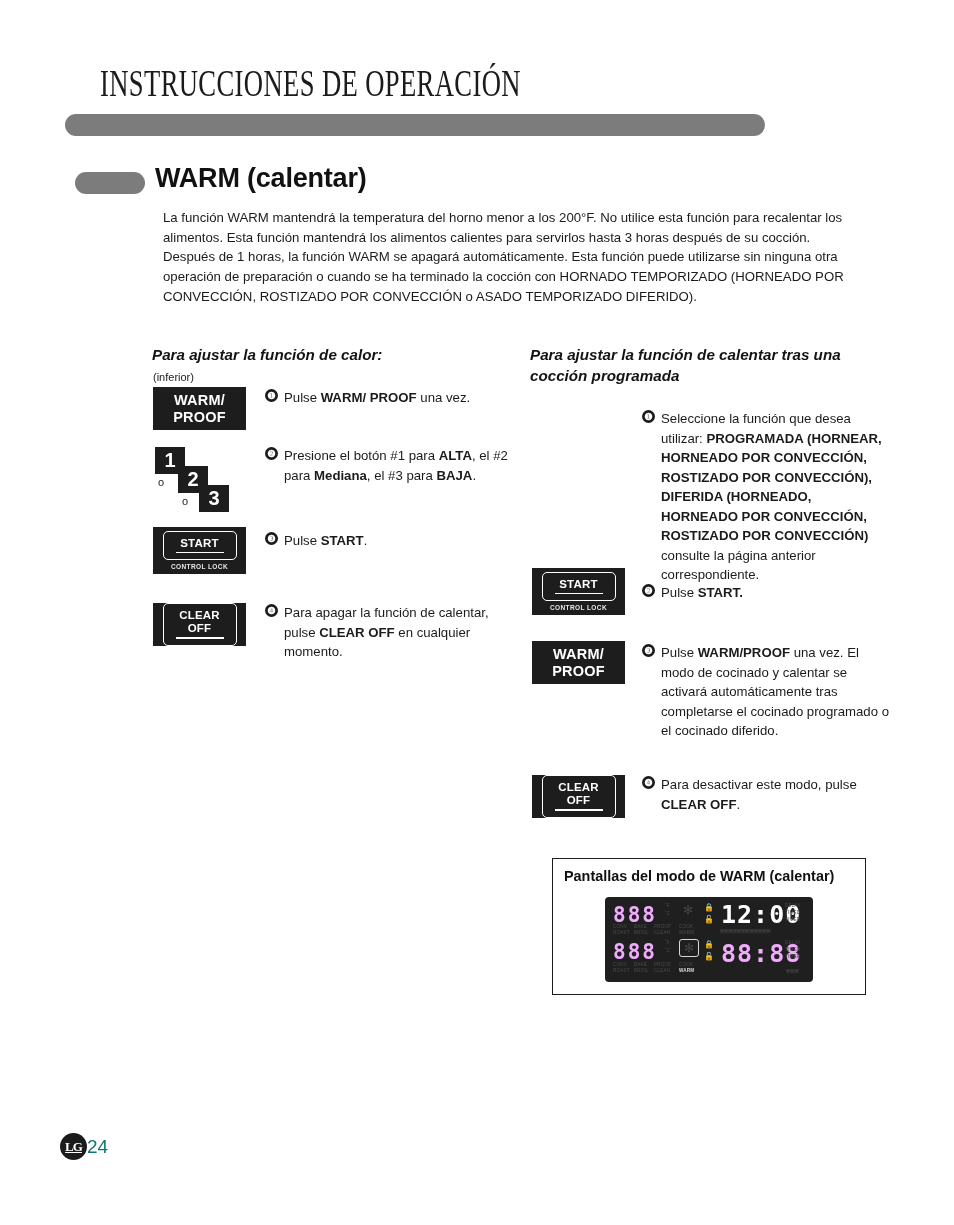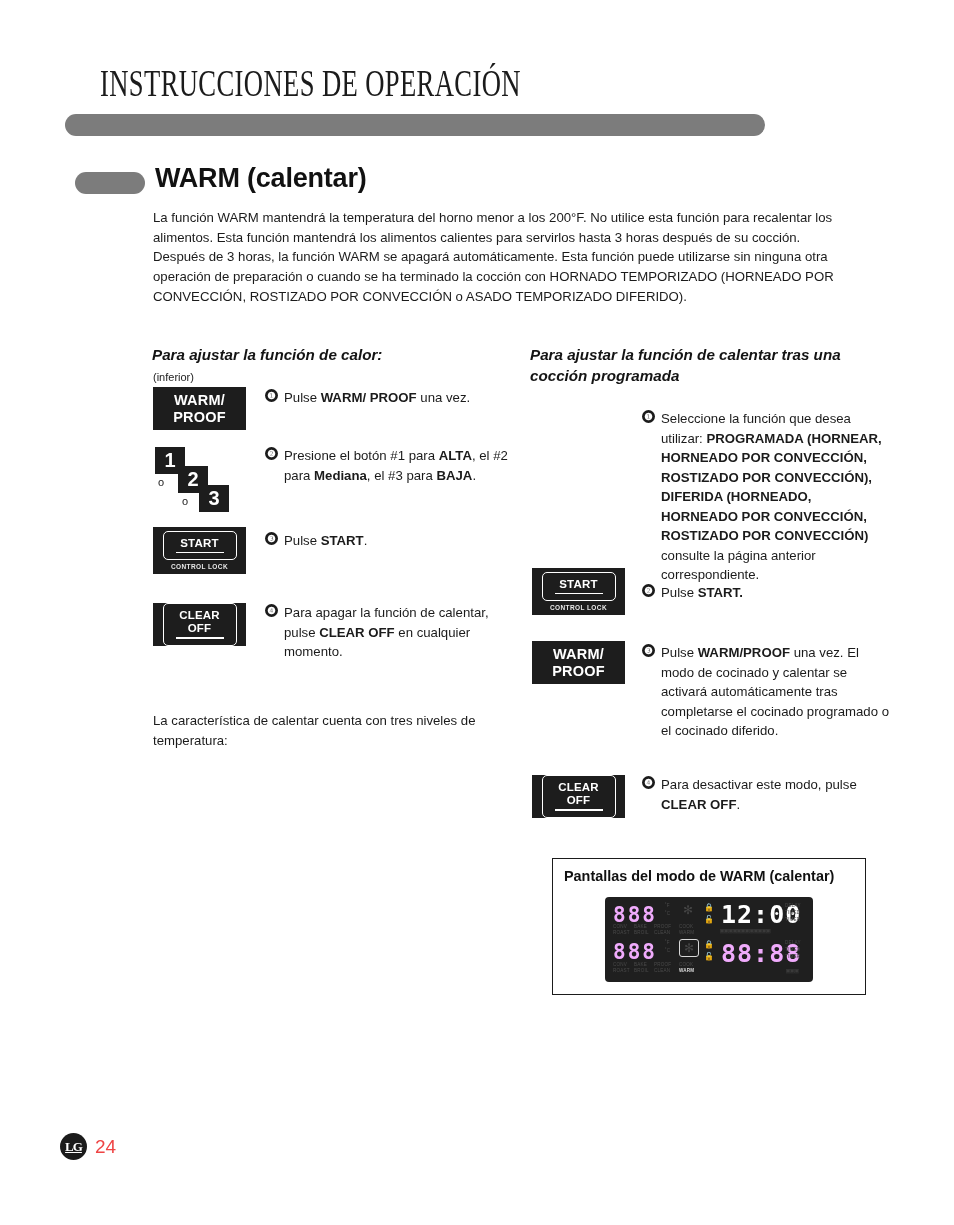--- a/index.html
+++ b/index.html
@@ -57,21 +57,21 @@
     font-size: 27px;
     font-weight: bold;
     letter-spacing: -0.2px;
     color: #111;
     white-space: nowrap;
   }
 
   
   #intro {
     position: absolute;
-    left: 153px;
+    left: 163px;
     top: 208px;
     width: 735px;
     font-size: 13.2px;
     line-height: 19.7px;
     color: #1b1b1b;
   }
   #intro p { margin: 0; }
 
   
   .col-heading {
@@ -298,37 +298,37 @@
     font-size: 13px;
     font-weight: bold;
     display: flex;
     align-items: center;
     justify-content: center;
     font-family: "Liberation Serif", serif;
     letter-spacing: -1px;
     text-decoration: underline;
   }
   #page-number {
-    margin-left: 8px;
+    margin-left: 0;
     font-size: 19px;
-    color: #ef4444;
+    color: #0f766e;
   }
 </style>
 </head>
 <body>
 
 <div id="page-header-title">INSTRUCCIONES DE OPERACIÓN</div>
 <div id="header-bar"></div>
 
 <div id="section-pill"></div>
 <div id="section-title">WARM (calentar)</div>
 
 <div id="intro">
   <p>La función WARM mantendrá la temperatura del horno menor a los 200°F. No utilice esta función para recalentar los alimentos. Esta función mantendrá los alimentos calientes para servirlos hasta 3 horas después de su cocción.</p>
-  <p>Después de 3 horas, la función WARM se apagará automáticamente. Esta función puede utilizarse sin ninguna otra operación de preparación o cuando se ha terminado la cocción con HORNADO TEMPORIZADO (HORNEADO POR CONVECCIÓN, ROSTIZADO POR CONVECCIÓN o ASADO TEMPORIZADO  DIFERIDO).</p>
+  <p>Después de 1 horas, la función WARM se apagará automáticamente. Esta función puede utilizarse sin ninguna otra operación de preparación o cuando se ha terminado la cocción con HORNADO TEMPORIZADO (HORNEADO POR CONVECCIÓN, ROSTIZADO POR CONVECCIÓN o ASADO TEMPORIZADO  DIFERIDO).</p>
 </div>
 
 <div class="col-heading" id="left-col-heading">Para ajustar la función de calor:</div>
 <div id="sublabel-inferior">(inferior)</div>
 
 <div class="key key-plain" style="left:153px; top:387px; width:93px; height:43px;">
   <div class="key-label">WARM/</div>
   <div class="key-label">PROOF</div>
 </div>
 
@@ -365,21 +365,20 @@
 <div class="step" style="left:265px; top:531px; width:250px;">
   <span class="bullet">❸</span>
   <span class="step-text">Pulse <b>START</b>.</span>
 </div>
 <div class="step" style="left:265px; top:603px; width:240px;">
   <span class="bullet">❹</span>
   <span class="step-text">Para apagar la función de calentar, pulse <b>CLEAR OFF</b> en cualquier momento.</span>
 </div>
 
 <div id="nota">
-  <div>La característica de calentar cuenta con tres niveles de temperatura:</div>
 </div>
 
 <div class="col-heading" id="right-col-heading">Para ajustar la función de calentar tras una cocción programada</div>
 
 <div class="key key-boxed" style="left:532px; top:568px; width:93px; height:47px;">
   <div class="key-inner">
     <div class="kl">START</div>
     <div class="ul"></div>
   </div>
   <div class="key-sub">CONTROL LOCK</div>

